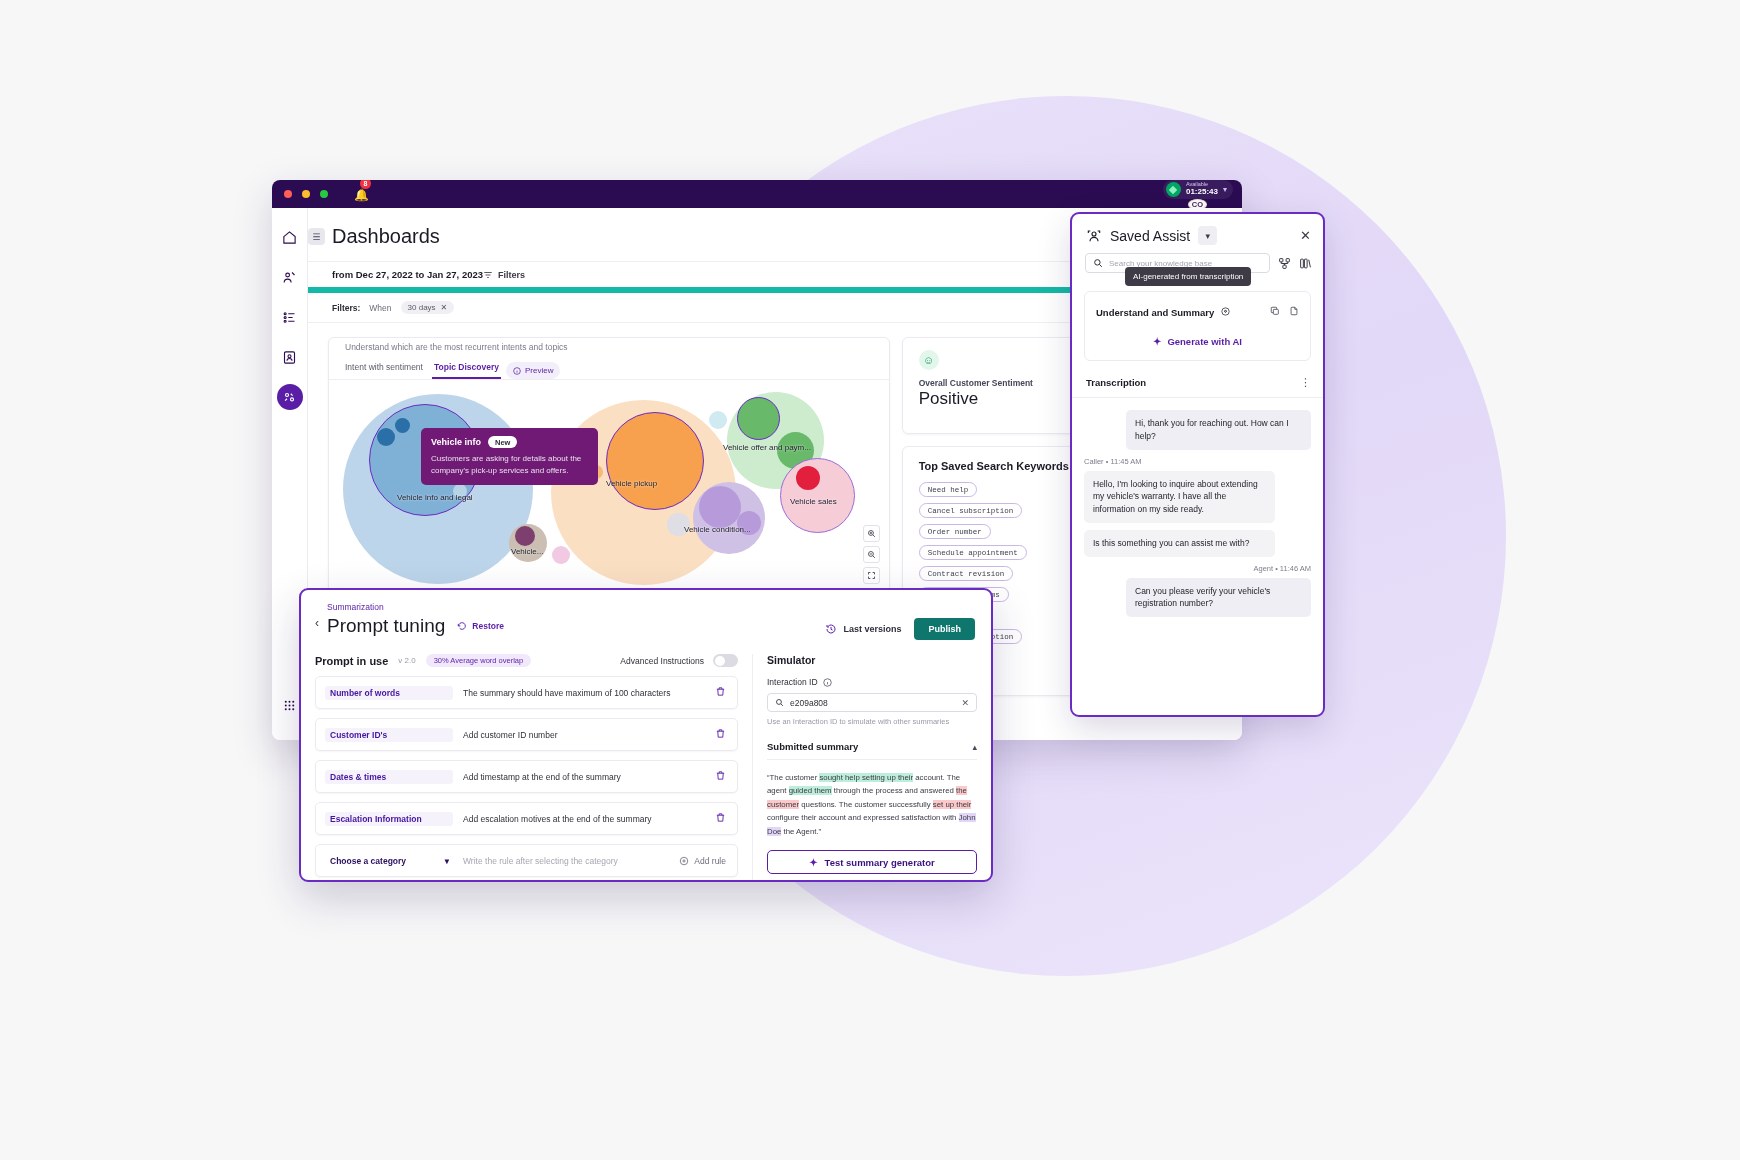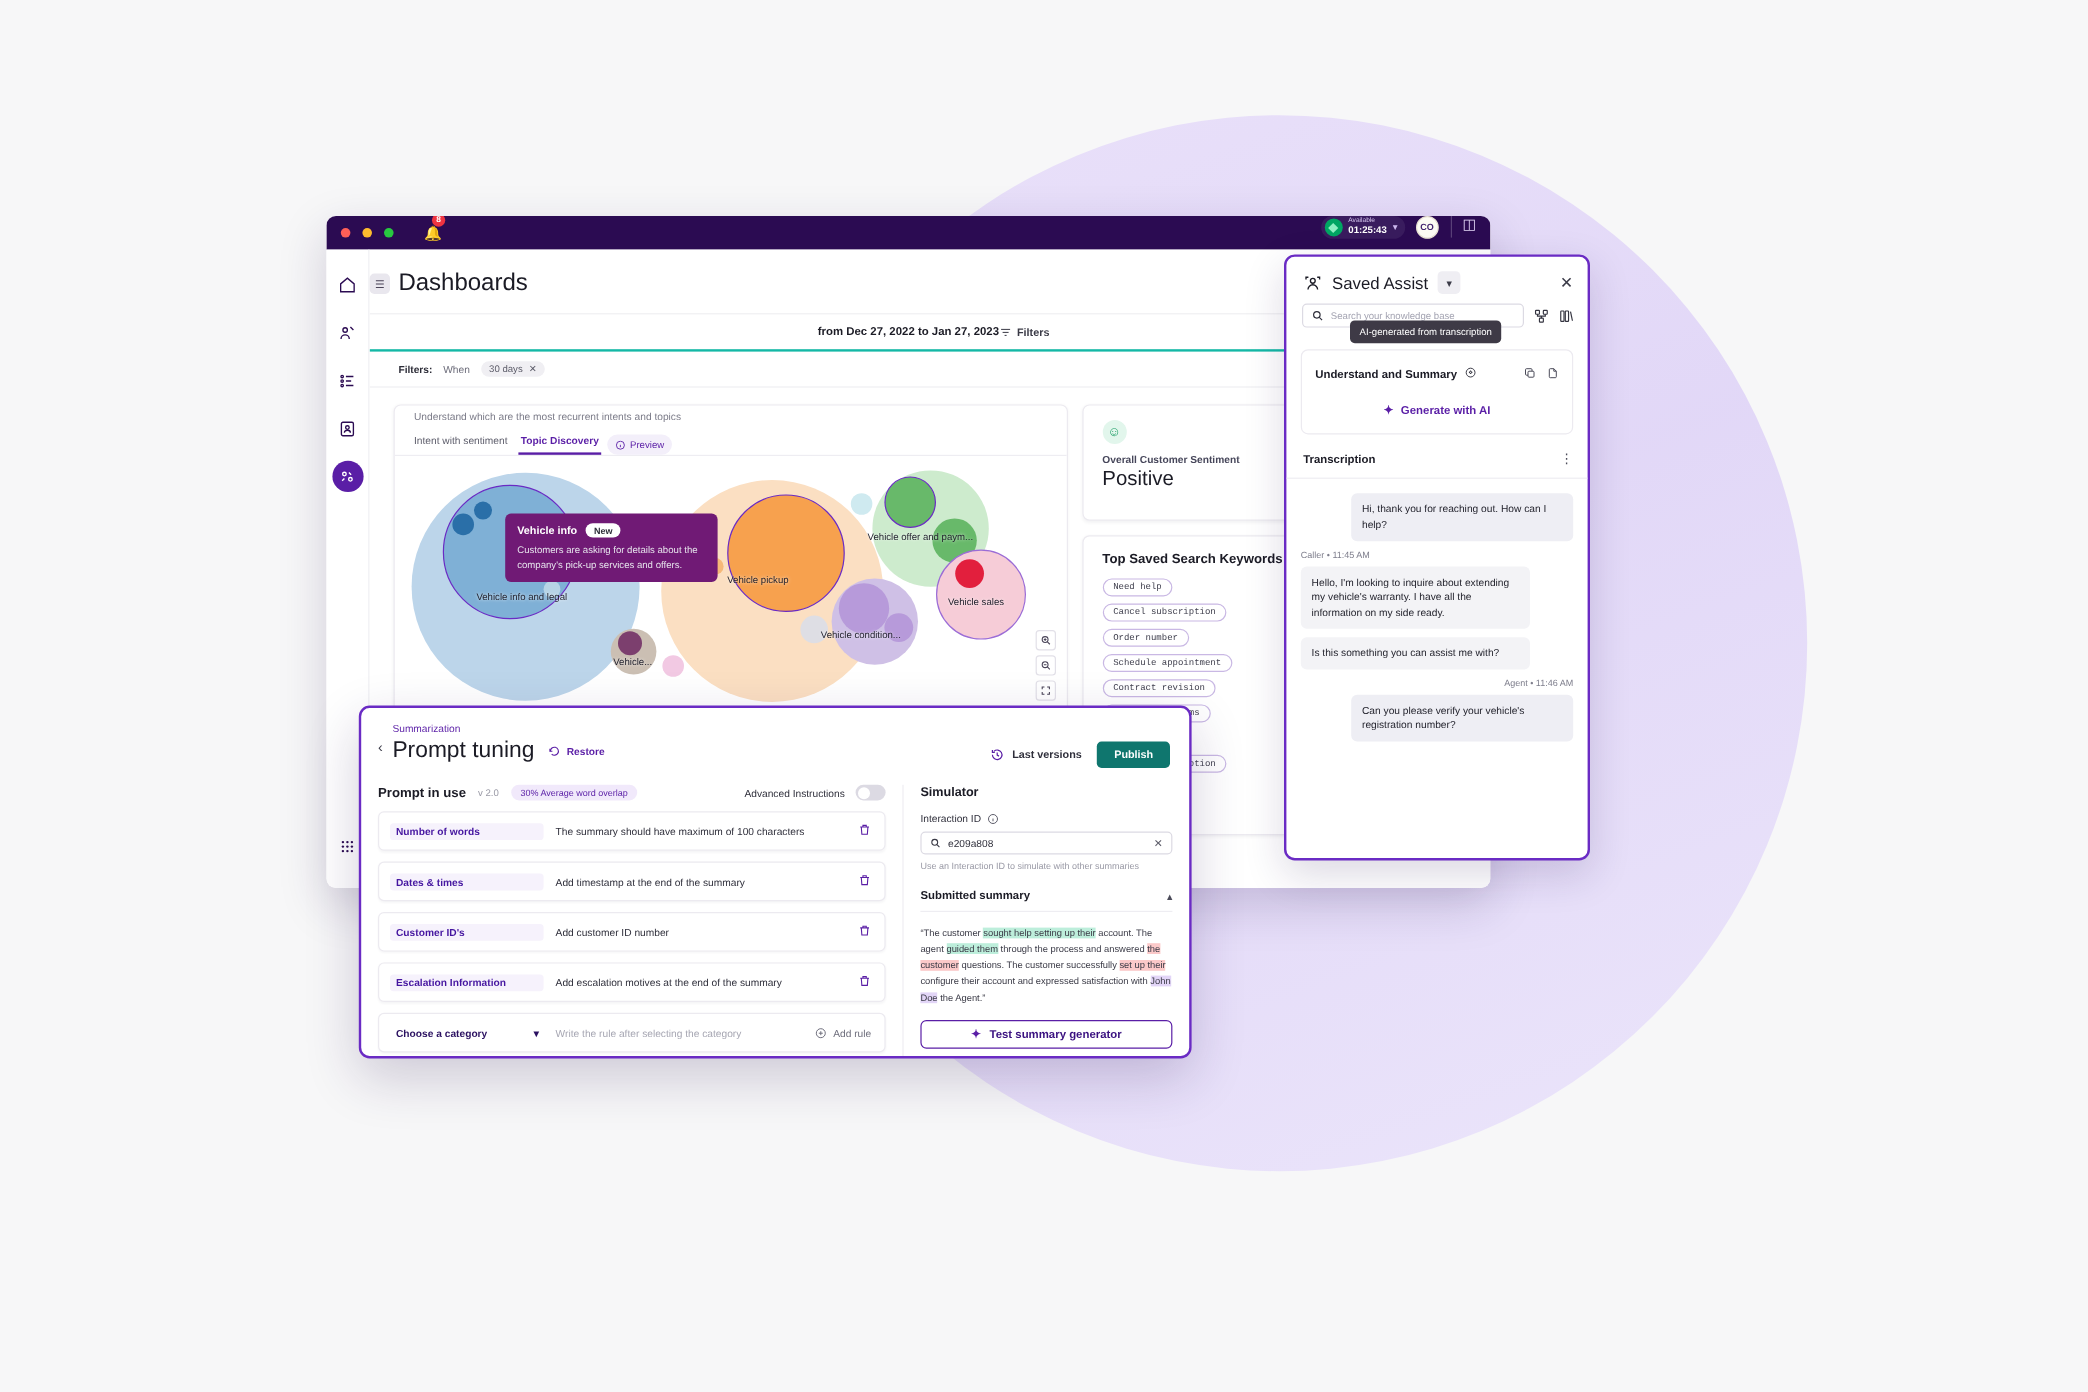--- a/index.html
+++ b/index.html
@@ -40,21 +40,21 @@
   #bell-wrap { position: relative; margin-left: 16px; }
   #bell-icon { color: #cdb8ee; font-size: 12px; line-height: 1; }
   #bell-badge {
     position: absolute; top: -7px; left: 6px;
     background: #ef3340; color: #fff; font-size: 7px; font-weight: bold;
     border-radius: 9px; min-width: 11px; height: 11px;
     display: flex; align-items: center; justify-content: center; padding: 0 2px;
   }
   #titlebar-right {
     position: absolute; right: 0; top: 0; height: 40px;
-    display: flex; align-items: flex-start; gap: 0;
+    display: flex; align-items: center; gap: 0; flex-direction: column;
   }
   #status-pill {
     display: flex; align-items: center; gap: 5px;
     background: rgba(255,255,255,.07);
     border-radius: 13px; padding: 2px 6px 2px 3px; margin-right: 9px;
   }
   #status-diamond {
     width: 15px; height: 15px; border-radius: 50%;
     background: #00a663; display: flex; align-items: center; justify-content: center;
   }
@@ -91,22 +91,22 @@
     position: absolute; left: 36px; top: 48px;
     width: 17px; height: 17px; border-radius: 4px; background: #e9e7ee;
     display: flex; align-items: center; justify-content: center;
     color: #4a4458; font-size: 9px; z-index: 3;
   }
 
   
   #content { position: absolute; left: 36px; top: 28px; right: 0; bottom: 0; background: #fff; overflow: hidden; }
   #page-title { font-size: 20px; font-weight: 400; color: #1b1b25; padding: 17px 0 13px 24px; }
   #daterange-bar {
-    border-top: 1px solid #efeff2; border-bottom: 2px solid #14b8a6;
-    height: 32px; display: flex; align-items: center; justify-content: center;
+    border-top: 1px solid #efeff2; border-bottom: 6px solid #14b8a6;
+    height: 32px; display: flex; align-items: center; justify-content: flex-start;
     padding: 0 18px 0 24px;
   }
   #daterange-text { font-size: 9.5px; color: #1b1b25; font-weight: 600; }
   #filters-btn { display: flex; align-items: center; gap: 5px; font-size: 9px; color: #3a3a46; font-weight: 600; }
   #filters-bar {
     height: 30px; display: flex; align-items: center; justify-content: space-between;
     padding: 0 18px 0 24px; border-bottom: 1px solid #efeff2;
   }
   #filters-left { display: flex; align-items: center; gap: 9px; font-size: 8.5px; color: #6c6c7a; }
   #filters-left .lbl { color: #2d2d38; font-weight: 600; }
@@ -711,29 +711,29 @@
 
       <div id="pm-rules">
           <div class="rule-row">
             <span class="rule-cat">Number of words</span>
             <span class="rule-text">The summary should have maximum of 100 characters</span>
             <span class="rule-trash"><svg width="11" height="11" viewBox="0 0 24 24" fill="none" stroke="currentColor" stroke-width="2">
                 <path d="M4 7h16M9 7V4h6v3M6 7l1 13h10l1-13"></path>
               </svg></span>
           </div>
           <div class="rule-row">
-            <span class="rule-cat">Dates &amp; times</span>
-            <span class="rule-text">Add timestamp at the end of the summary</span>
+            <span class="rule-cat">Customer ID's</span>
+            <span class="rule-text">Add customer ID number</span>
             <span class="rule-trash"><svg width="11" height="11" viewBox="0 0 24 24" fill="none" stroke="currentColor" stroke-width="2">
                 <path d="M4 7h16M9 7V4h6v3M6 7l1 13h10l1-13"></path>
               </svg></span>
           </div>
           <div class="rule-row">
-            <span class="rule-cat">Customer ID's</span>
-            <span class="rule-text">Add customer ID number</span>
+            <span class="rule-cat">Dates &amp; times</span>
+            <span class="rule-text">Add timestamp at the end of the summary</span>
             <span class="rule-trash"><svg width="11" height="11" viewBox="0 0 24 24" fill="none" stroke="currentColor" stroke-width="2">
                 <path d="M4 7h16M9 7V4h6v3M6 7l1 13h10l1-13"></path>
               </svg></span>
           </div>
           <div class="rule-row">
             <span class="rule-cat">Escalation Information</span>
             <span class="rule-text">Add escalation motives at the end of the summary</span>
             <span class="rule-trash"><svg width="11" height="11" viewBox="0 0 24 24" fill="none" stroke="currentColor" stroke-width="2">
                 <path d="M4 7h16M9 7V4h6v3M6 7l1 13h10l1-13"></path>
               </svg></span>

